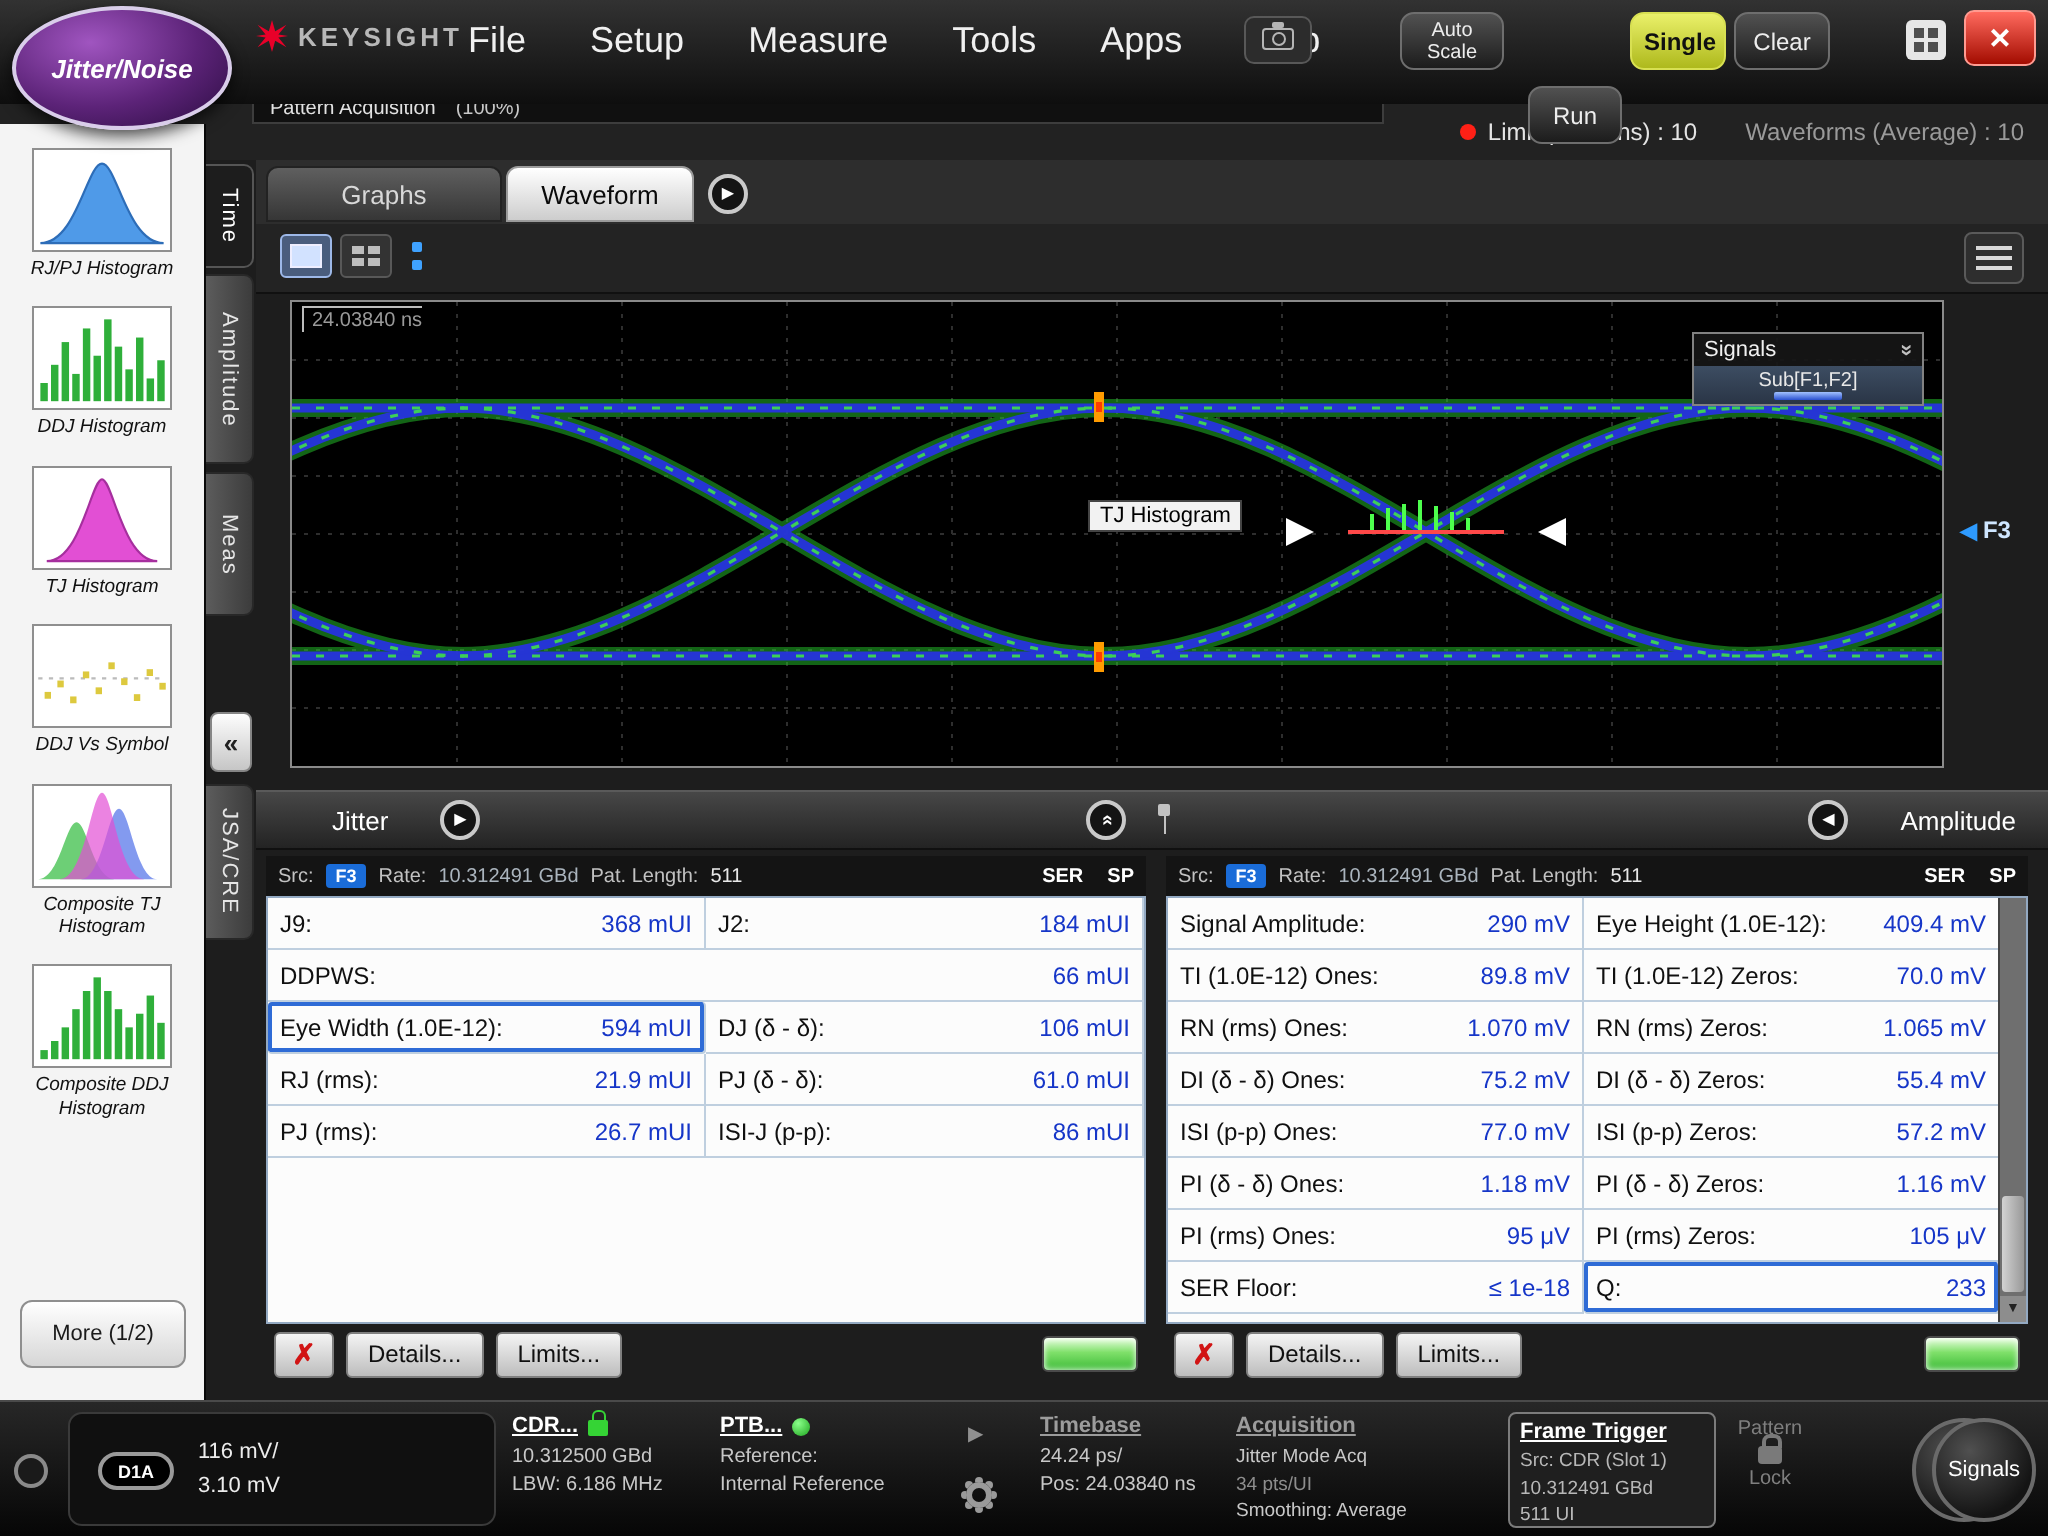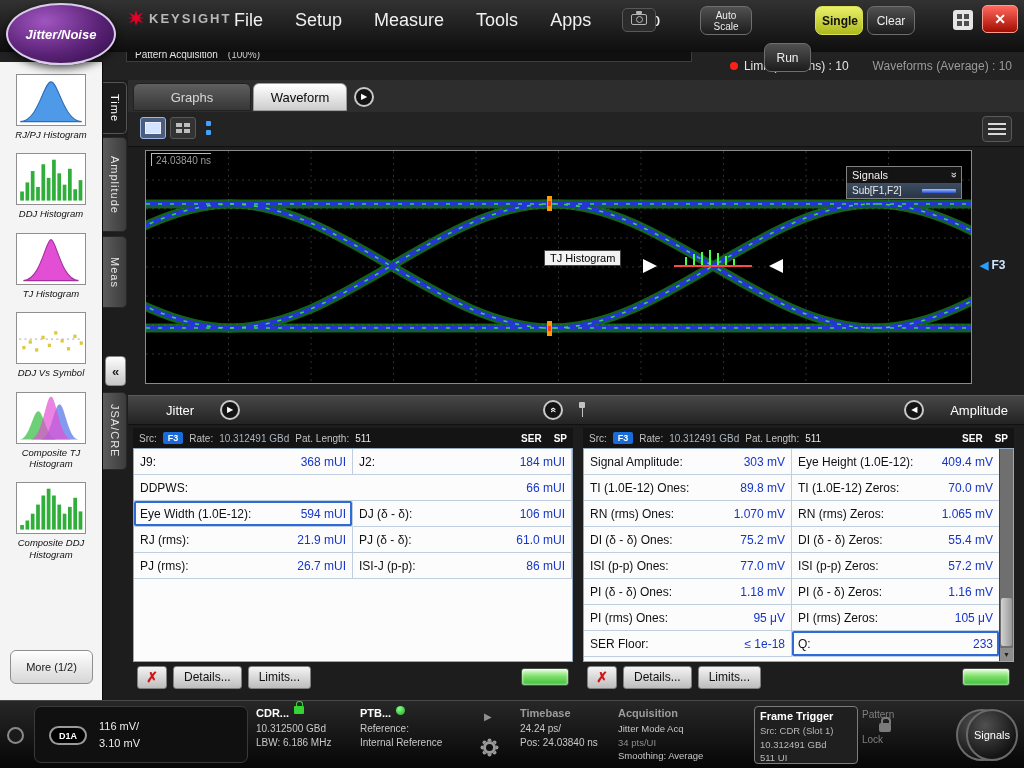--- a/index.html
+++ b/index.html
@@ -81,21 +81,21 @@
              display:flex;flex-direction:column;justify-content:center;gap:3px;padding:0 5px;box-sizing:border-box;}
   .hline{height:2px;background:#d8d8d8;}
   
   .plot{position:absolute;left:17px;top:70px;width:825px;height:232px;background:#000;border:1px solid #8a8a8a;}
   .plot svg.eye{position:absolute;left:0;top:0;width:825px;height:232px;}
   .tb-label{position:absolute;left:5px;top:2px;color:#9a9a9a;font-size:10px;border-left:1px solid #bbb;border-top:1px solid #bbb;padding:1px 0 0 4px;z-index:3;}
   .tj-label{position:absolute;left:398px;top:99px;background:#f2f2f2;border:1px solid #444;color:#000;font-size:11px;padding:1px 5px;z-index:3;}
   .legend{position:absolute;right:9px;top:15px;width:114px;background:rgba(22,22,22,.93);border:1px solid #828282;z-index:3;}
   .legend-head{display:flex;justify-content:space-between;align-items:center;padding:2px 5px;color:#f0f0f0;font-size:11px;}
   .legend-chevrons{transform:rotate(-90deg);color:#c0c0c0;font-weight:bold;font-size:11px;}
-  .legend-item{display:flex;justify-content:space-between;align-items:center;background:linear-gradient(#3d4d62,#2a3546);padding:2px 5px;color:#e8e8e8;font-size:10px;}
+  .legend-item{display:flex;justify-content:space-between;align-items:center;background:linear-gradient(#3d4d62,#2a3546);padding:2px 5px;color:#e8e8e8;font-size:10px;flex-direction:column;}
   .legend-line{width:34px;height:4px;background:linear-gradient(#a2c2ff,#2a50d0);border-radius:1px;}
   .f3-marker{position:absolute;left:852px;top:178px;display:flex;align-items:center;gap:3px;font-size:12px;color:#cfe6ff;font-weight:bold;}
   .f3-tri{color:#2e9bff;font-size:11px;}
   
   .resultbar{position:absolute;left:0;top:315px;width:100%;height:30px;background:linear-gradient(#474747,#232323);
              border-top:1px solid #5a5a5a;border-bottom:1px solid #101010;display:flex;align-items:center;
              box-sizing:border-box;padding:0 16px;color:#fff;font-size:13px;}
   .rb-chevron{transform:rotate(90deg);font-size:10px;font-weight:bold;}
   .pin{width:10px;height:16px;position:relative;margin:0 14px;}
   .pin:before{content:'';position:absolute;left:2px;top:0;width:6px;height:6px;background:#c2c2c2;border-radius:1px;}
@@ -131,31 +131,31 @@
                display:flex;align-items:center;justify-content:center;}
   
   .bottombar{position:absolute;left:0;top:700px;width:1024px;height:68px;background:linear-gradient(#272727,#060606);
              border-top:1px solid #4a4a4a;box-sizing:border-box;z-index:4;}
   .stat-ico{position:absolute;left:7px;top:26px;width:17px;height:17px;border-radius:50%;border:2px solid #8a8a8a;background:#1a1a1a;box-sizing:border-box;}
   .chip{position:absolute;left:34px;top:5px;width:214px;height:57px;background:#101010;border:1px solid #3a3a3a;border-radius:7px;box-sizing:border-box;}
   .d1a{position:absolute;left:14px;top:19px;width:38px;height:19px;border:2px solid #9a9a9a;border-radius:10px;color:#fff;
        font-size:9px;font-weight:bold;display:flex;align-items:center;justify-content:center;background:#000;box-sizing:border-box;}
   .chip-text{position:absolute;left:64px;top:11px;color:#ececec;font-size:11px;line-height:1.55;}
   .bpanel{position:absolute;top:5px;color:#c8c8c8;font-size:10px;line-height:1.45;}
-  .bpanel .t{color:#fff;font-weight:bold;font-size:11px;display:flex;gap:5px;}
+  .bpanel .t{color:#fff;font-weight:bold;font-size:11px;display:flex;align-items:center;gap:5px;text-decoration:underline;}
   .p-cdr{left:256px;width:98px;}
   .p-ptb{left:360px;width:112px;}
   .p-tb{left:520px;width:94px;}
   .p-tb .t,.p-acq .t{color:#9c9c9c;}
   .p-acq{left:618px;width:132px;font-size:9.5px;}
   .p-acq .dim{color:#8d8d8d;}
   .p-ft{left:754px;width:104px;height:58px;border:1px solid #7c7c7c;border-radius:4px;background:#1f1f1f;
         padding:2px 5px;box-sizing:border-box;font-size:9.5px;color:#b8b8b8;line-height:1.4;}
   .p-ft .t{font-size:11px;}
-  .p-plock{left:862px;top:8px;width:46px;text-align:left;color:#7f7f7f;font-size:10px;line-height:1.2;}
+  .p-plock{left:862px;top:8px;width:46px;text-align:center;color:#7f7f7f;font-size:10px;line-height:1.2;}
   .round-btn{position:absolute;top:8px;width:52px;height:52px;border-radius:50%;
              background:radial-gradient(circle at 35% 30%,#505050,#141414 72%);border:2px solid #6a6a6a;color:#fff;
              font-size:11px;display:flex;align-items:center;justify-content:center;box-sizing:border-box;font-family:inherit;}
   .btn-math{left:956px;}
   .btn-signals{left:966px;}
   .gdot{width:9px;height:9px;border-radius:50%;background:radial-gradient(circle at 35% 30%,#8aff8a,#1ea51e);}
   .locks{width:10px;height:8px;background:#35d435;border-radius:1px;position:relative;display:inline-block;}
   .locks:before{content:'';position:absolute;top:-5px;left:1.5px;width:5px;height:5px;border:1.7px solid #35d435;border-bottom:none;border-radius:3px 3px 0 0;}
   .plock-ico{margin:2px auto;width:12px;height:9px;background:#7a7a7a;border-radius:2px;position:relative;}
   .plock-ico:before{content:'';position:absolute;top:-6px;left:2px;width:6px;height:5px;border:2px solid #7a7a7a;border-bottom:none;border-radius:4px 4px 0 0;}
@@ -517,21 +517,21 @@
           <span class="pat-val">511</span>
         <span class="spacer"></span>
         <span class="ser">SER</span>
         <span class="ser sp">SP</span>
       </div>
       <div class="pbody with-scroll" id="amp-body">
 
       <div class="trow">
             <div class="tcell">
               <span class="tlabel">Signal Amplitude:</span>
-              <span class="tvalue">303 mV</span>
+              <span class="tvalue">290 mV</span>
             </div>
             <div class="tcell">
               <span class="tlabel">Eye Height (1.0E-12):</span>
               <span class="tvalue">409.4 mV</span>
             </div>
           </div>
           <div class="trow">
             <div class="tcell">
               <span class="tlabel">TI (1.0E-12) Ones:</span>
               <span class="tvalue">89.8 mV</span>

